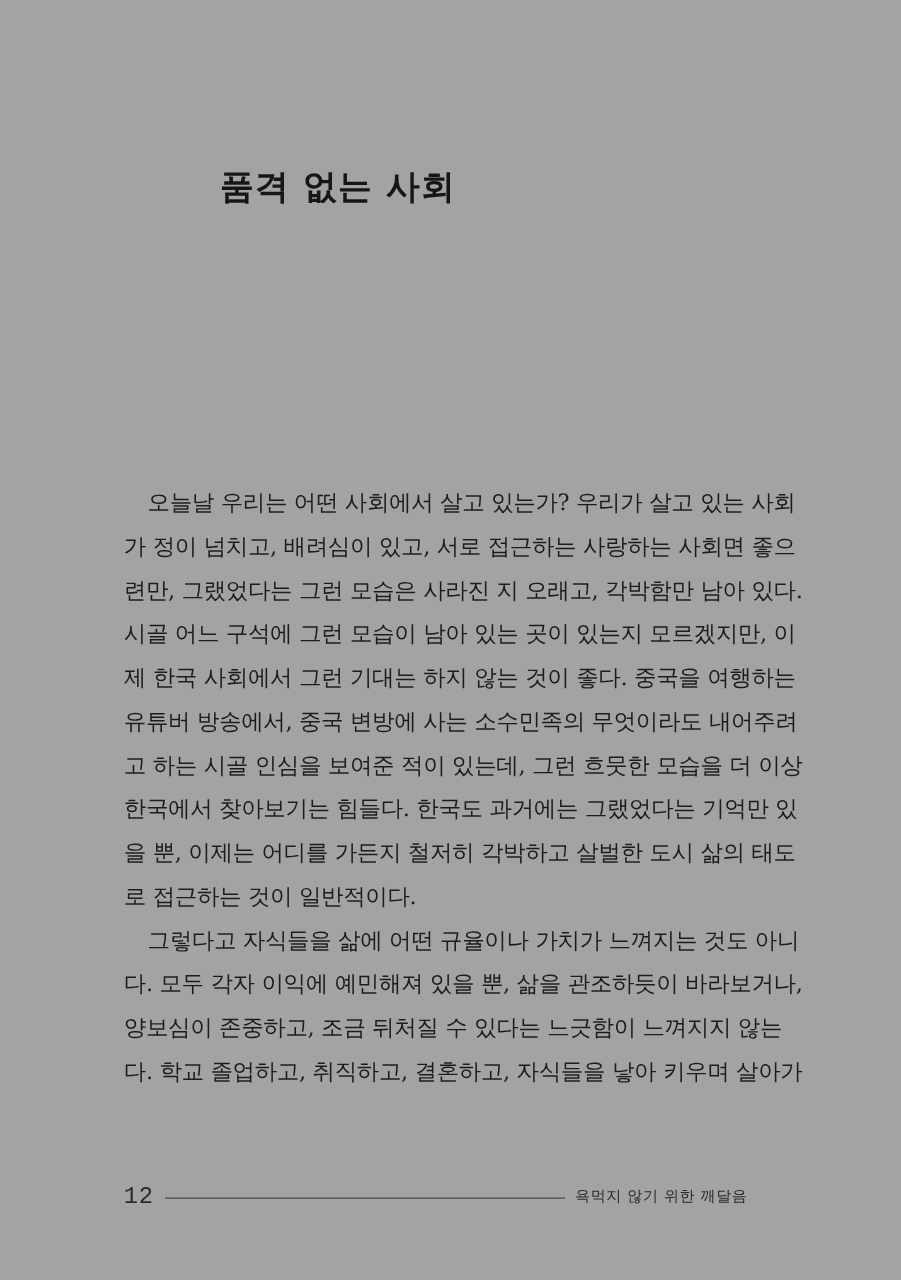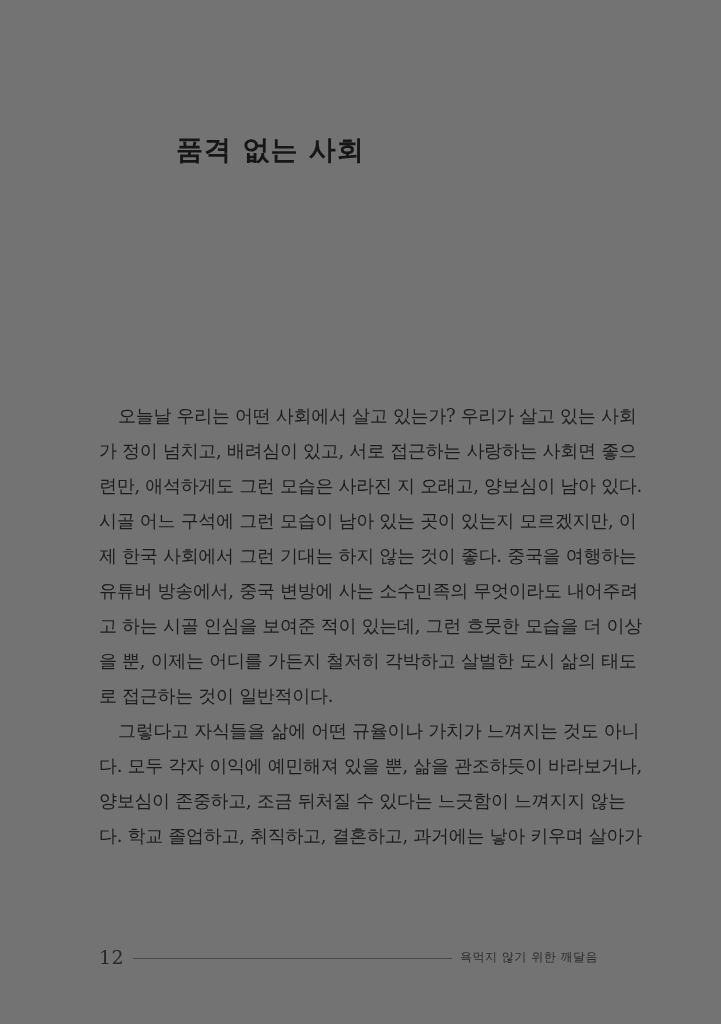--- a/index.html
+++ b/index.html
@@ -5,41 +5,41 @@
   html, body {
     margin: 0;
     padding: 0;
     background: #e9e9e9;
   }
   .page {
     position: relative;
     width: 721px;
     height: 1024px;
     margin: 0 auto;
-    background: #737373;
+    background: #a3a3a3;
     color: #1c1c1c;
     font-family: "DejaVu Serif", "Liberation Serif", serif;
     overflow: hidden;
   }
   .chapter-title {
     position: absolute;
     left: 176px;
     top: 133px;
     margin: 0;
     font-size: 27px;
     font-weight: bold;
     line-height: 34px;
     letter-spacing: 1px;
     color: #161616;
     white-space: nowrap;
   }
   .body-block {
     position: absolute;
     left: 99px;
-    top: 398px;
+    top: 385px;
     width: 500px;
   }
   .line {
     font-size: 18px;
     line-height: 35px;
     height: 35px;
     letter-spacing: -0.3px;
     white-space: nowrap;
     text-align: justify;
     text-align-last: justify;
@@ -59,20 +59,21 @@
     width: 499px;
     height: 26px;
     display: flex;
     align-items: center;
   }
   .page-number {
     font-size: 19px;
     color: #2a2a2a;
     flex: 0 0 auto;
     letter-spacing: 0.5px;
+    font-family: Liberation Mono, monospace;
   }
   .footer-rule {
     flex: 1 1 auto;
     height: 0;
     border-top: 1px solid #4a4a4a;
     margin: 2px 8px 0 9px;
   }
   .footer-book-title {
     flex: 0 0 auto;
     font-size: 12px;
@@ -85,33 +86,34 @@
 <body>
 
 <div class="page">
 
   <h1 class="chapter-title">품격 없는 사회</h1>
 
   <div class="body-block">
     <div>
       <div class="line indent">오늘날 우리는 어떤 사회에서 살고 있는가? 우리가 살고 있는 사회</div>
       <div class="line">가 정이 넘치고, 배려심이 있고, 서로 접근하는 사랑하는 사회면 좋으</div>
-      <div class="line">련만, 애석하게도 그런 모습은 사라진 지 오래고, 양보심이 남아 있다.</div>
+      <div class="line">련만, 그랬었다는 그런 모습은 사라진 지 오래고, 각박함만 남아 있다.</div>
       <div class="line">시골 어느 구석에 그런 모습이 남아 있는 곳이 있는지 모르겠지만, 이</div>
       <div class="line">제 한국 사회에서 그런 기대는 하지 않는 것이 좋다. 중국을 여행하는</div>
       <div class="line">유튜버 방송에서, 중국 변방에 사는 소수민족의 무엇이라도 내어주려</div>
       <div class="line">고 하는 시골 인심을 보여준 적이 있는데, 그런 흐뭇한 모습을 더 이상</div>
+      <div class="line">한국에서 찾아보기는 힘들다. 한국도 과거에는 그랬었다는 기억만 있</div>
       <div class="line">을 뿐, 이제는 어디를 가든지 철저히 각박하고 살벌한 도시 삶의 태도</div>
       <div class="line short">로 접근하는 것이 일반적이다.</div>
     </div>
     <div>
       <div class="line indent">그렇다고 자식들을 삶에 어떤 규율이나 가치가 느껴지는 것도 아니</div>
       <div class="line">다. 모두 각자 이익에 예민해져 있을 뿐, 삶을 관조하듯이 바라보거나,</div>
       <div class="line">양보심이 존중하고, 조금 뒤처질 수 있다는 느긋함이 느껴지지 않는</div>
-      <div class="line">다. 학교 졸업하고, 취직하고, 결혼하고, 과거에는 낳아 키우며 살아가</div>
+      <div class="line">다. 학교 졸업하고, 취직하고, 결혼하고, 자식들을 낳아 키우며 살아가</div>
     </div>
   </div>
 
   <div class="footer">
     <span class="page-number">12</span>
     <span class="footer-rule"></span>
     <span class="footer-book-title">욕먹지 않기 위한 깨달음</span>
   </div>
 
 </div>

